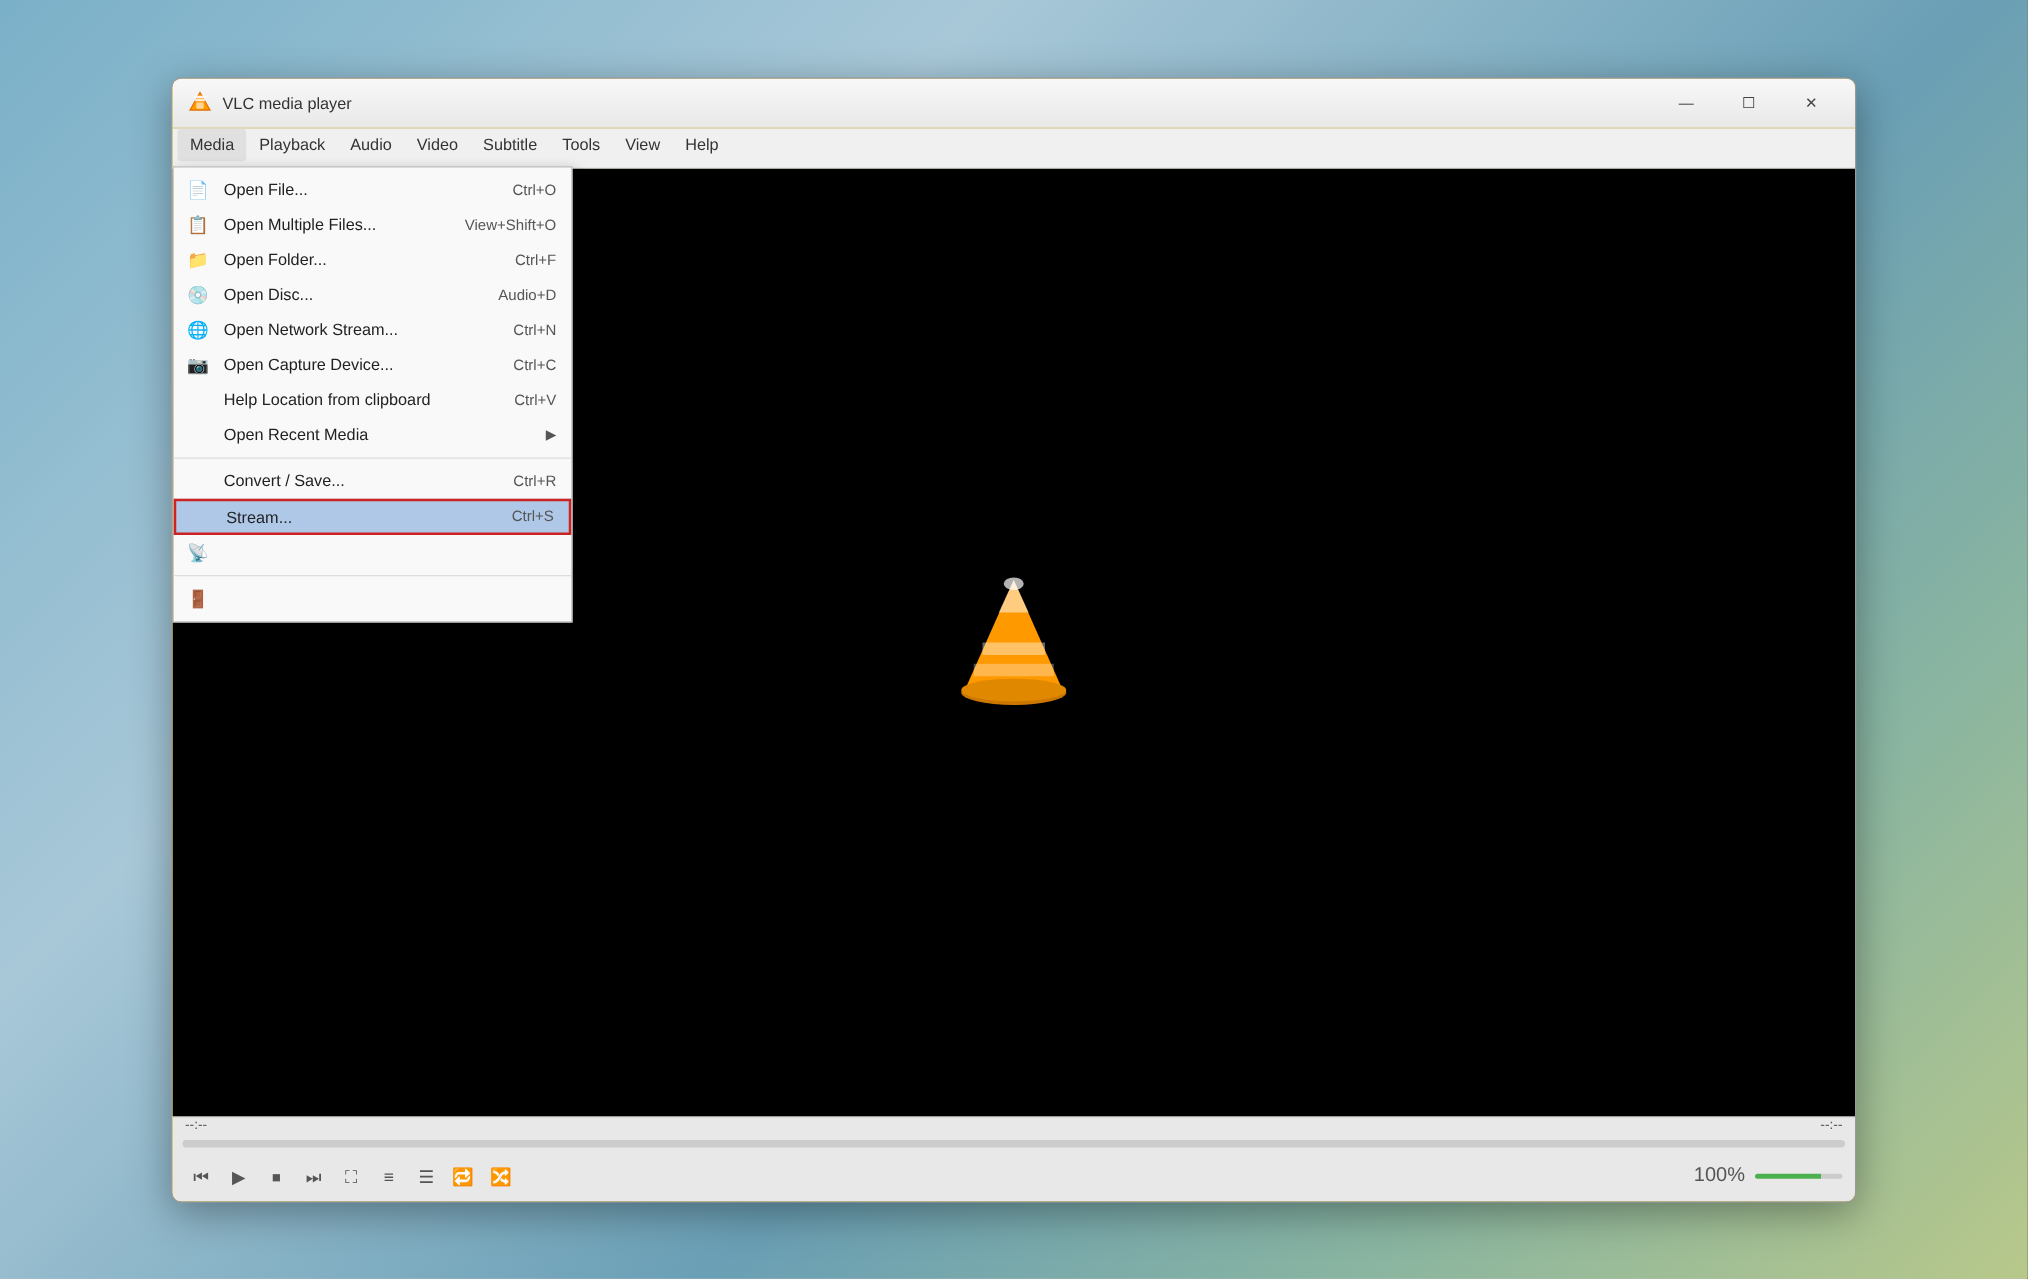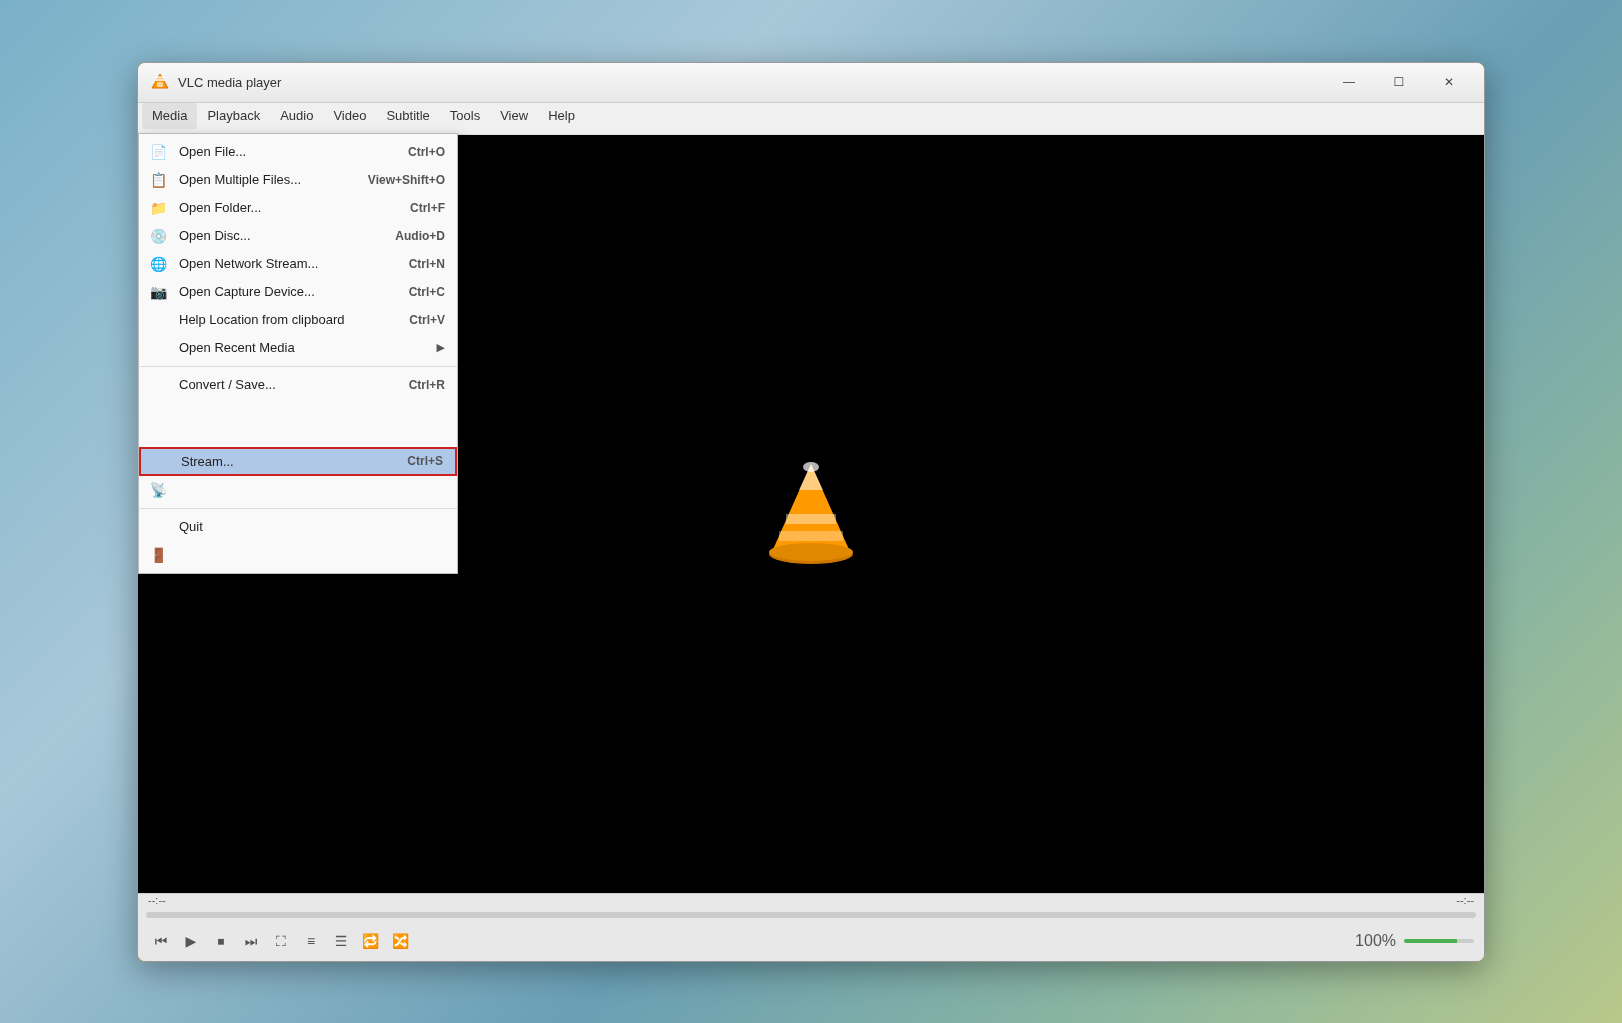--- a/index.html
+++ b/index.html
@@ -101,28 +101,26 @@
       padding: 5px 12px 5px 40px;
       font-size: 13px;
       color: #222;
       cursor: pointer;
       position: relative;
       min-height: 28px;
     }
     .dropdown-item.highlighted {
       background: #b0c8e8;
       border: 2px solid #cc2222;
-      margin-top: 48px;
     }
     .dropdown-item .shortcut {
       margin-left: auto;
       color: #555;
       font-size: 12px;
       padding-left: 20px;
-      font-weight: bold;
     }
     .dropdown-item .item-icon {
       position: absolute;
       left: 10px;
       width: 20px;
       height: 20px;
       display: flex;
       align-items: center;
       justify-content: center;
       font-size: 14px;
@@ -296,23 +294,20 @@
         <span class="shortcut">Ctrl+S</span>
       </div>
 
       <div class="dropdown-item">
         <span class="item-icon">📡</span>
         <span></span>
         <span class="shortcut"></span>
       </div>
       <div class="dropdown-separator"></div>
 
-      <div class="dropdown-item">
-        <span>Quit</span>
-      </div>
 
       <div class="dropdown-item">
         <span class="item-icon">🚪</span>
         <span></span>
         <span class="shortcut"></span>
       </div>
     </div>
   </div>
 
   <div class="content-area">

